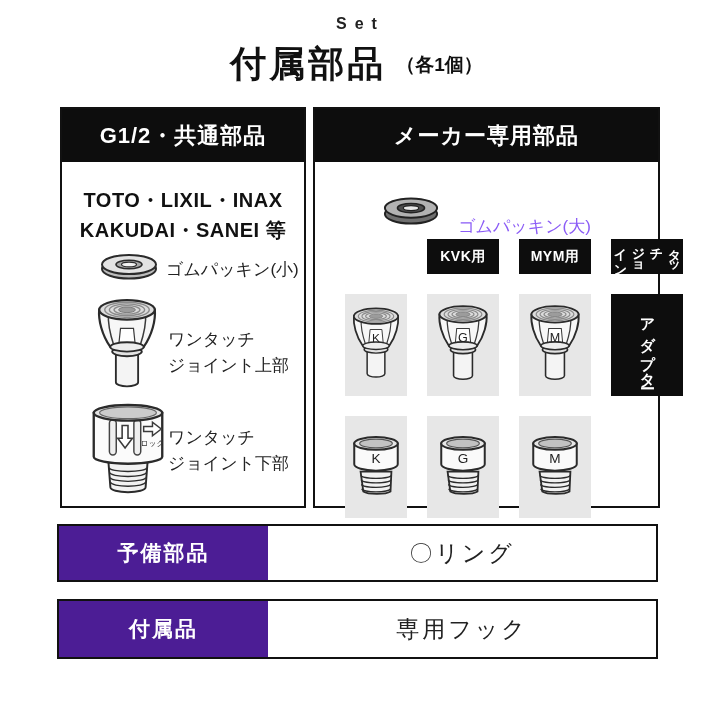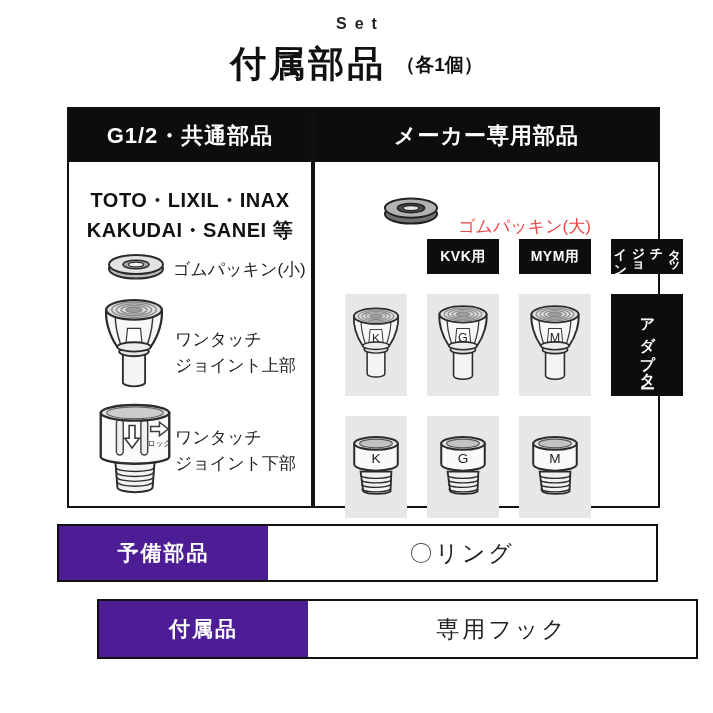--- a/index.html
+++ b/index.html
@@ -10,53 +10,53 @@
   
   .kicker{
     position:absolute;top:15px;left:0;right:0;text-align:center;
     font-size:16px;font-weight:bold;letter-spacing:8px;text-indent:8px;color:#222;
   }
   .title-row{position:absolute;top:40px;left:0;right:0;text-align:center;white-space:nowrap;}
   .title{font-size:36px;font-weight:bold;letter-spacing:3px;color:#111;}
   .title-note{font-size:19px;font-weight:bold;color:#111;vertical-align:5px;margin-left:10px;}
   
   .panel{position:absolute;top:107px;height:401px;background:#fff;border:2px solid #111;box-sizing:border-box;}
-  .panel-left{left:67px;width:246px;}
+  .panel-left{left:60px;width:246px;}
   .panel-right{left:313px;width:347px;}
   .panel-header{
     height:53px;background:#0d0d0d;color:#fff;display:flex;align-items:center;justify-content:center;
     font-size:22px;font-weight:bold;letter-spacing:1px;
   }
   
   .brands{position:absolute;top:76px;left:0;right:0;text-align:center;
     font-size:20px;font-weight:bold;line-height:30px;letter-spacing:0.5px;color:#111;}
   .item-label{position:absolute;font-size:17px;line-height:26px;color:#222;}
   .abs{position:absolute;}
   
   .packing-row{position:absolute;top:74px;left:0;right:0;display:flex;align-items:center;justify-content:center;gap:18px;}
-  .packing-label{font-size:17px;color:#ef4444;margin-top:32px;}
+  .packing-label{font-size:17px;color:#8b5cf6;margin-top:32px;}
   .rtable{
     position:absolute;left:30px;top:130px;
     display:grid;grid-template-columns:62px 72px 72px 72px;grid-template-rows:35px 102px 102px;gap:20px;
   }
   .corner-cell{background:transparent;}
   .col-head{
     background:#0d0d0d;color:#fff;display:flex;align-items:center;justify-content:center;
     font-size:14px;font-weight:bold;letter-spacing:0.5px;
   }
   .row-head{background:#0d0d0d;color:#fff;display:flex;align-items:center;justify-content:center;}
   .vlabel{writing-mode:vertical-rl;text-orientation:mixed;font-weight:bold;}
   .vlabel span{display:block;letter-spacing:1px;}
   .vlabel-sm{font-size:13px;}
   .vlabel-lg{font-size:15px;}
   .part-cell{background:#e7e7e7;display:flex;align-items:center;justify-content:center;}
   
   .bottom-row{position:absolute;left:57px;width:601px;border:2px solid #111;box-sizing:border-box;display:flex;background:#fff;}
   .bottom-row-1{top:524px;height:58px;}
-  .bottom-row-2{top:599px;height:60px;margin-left:40px;}
+  .bottom-row-2{top:599px;height:60px;}
   .bottom-label{
     width:209px;background:#4c1d95;color:#fff;display:flex;align-items:center;justify-content:center;
     font-size:21px;font-weight:bold;letter-spacing:2px;flex:none;
   }
   .bottom-value{
     flex:1;display:flex;align-items:center;justify-content:center;
     font-size:23px;letter-spacing:3px;color:#222;
   }
   svg text{font-family:"Liberation Sans",sans-serif;}
 </style>

